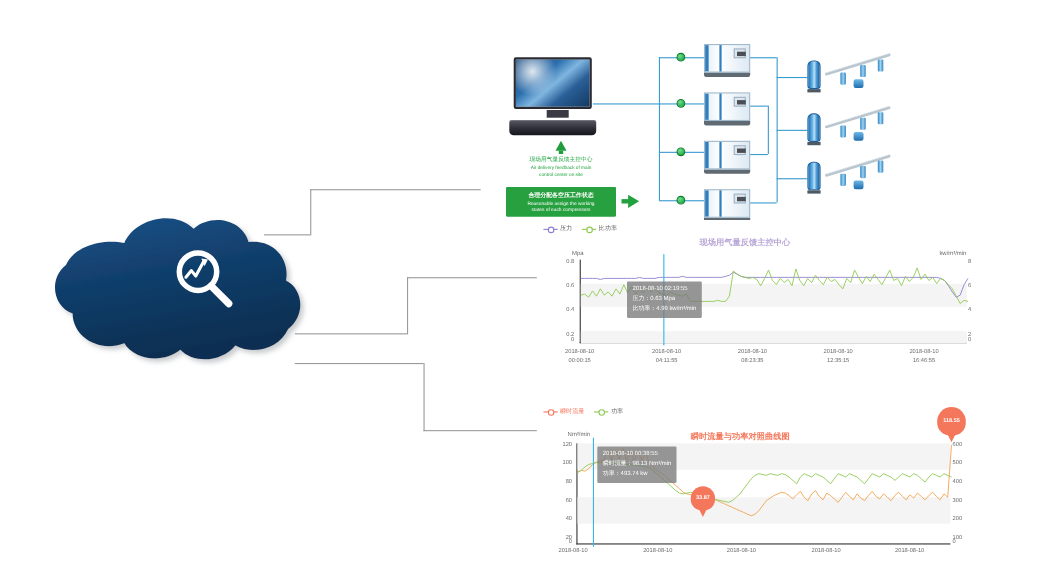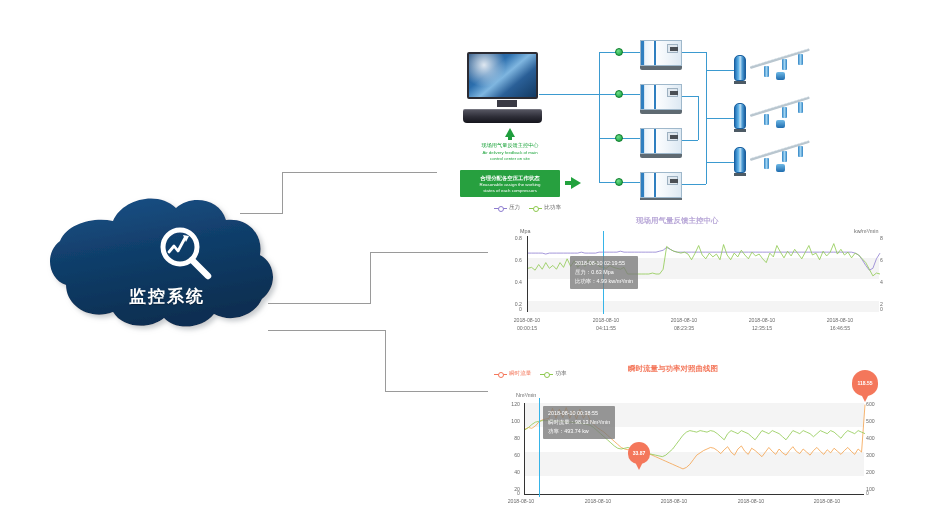--- a/index.html
+++ b/index.html
@@ -179,21 +179,20 @@
            C212,124 188,130 172,121 C160,136 134,138 122,125
            C106,138 80,134 71,119 C48,128 24,113 24,92
            C6,86 2,60 18,48 C26,30 52,24 71,28 Z"></path>
     </svg>
     <svg class="cloud-icon" viewBox="0 0 62 58">
       <circle cx="25" cy="22" r="17" fill="none" stroke="#ffffff" stroke-width="5"></circle>
       <line x1="37" y1="35" x2="53" y2="51" stroke="#ffffff" stroke-width="6.5" stroke-linecap="round"></line>
       <polyline points="14,27 19,21 23,26 30,13" fill="none" stroke="#ffffff" stroke-width="2.8" stroke-linejoin="round" stroke-linecap="round"></polyline>
       <polygon points="28,10 34,11 31,17" fill="#ffffff"></polygon>
     </svg>
-    <div class="cloud-label">监控系统</div>
   </div>
 
   <div class="conn" style="left:240px; top:172px; width:200px; height:42px;">
     <div class="h" style="left:0; top:41px; width:42px;"></div>
     <div class="v" style="left:42px; top:0px; height:42px;"></div>
     <div class="h" style="left:42px; top:0px; width:155px;"></div>
   </div>
 
   <div class="conn" style="left:268px; top:252px; width:230px; height:52px;">
     <div class="h" style="left:0; top:51px; width:102px;"></div>
@@ -390,21 +389,21 @@
       <div class="lg-item">
         <span class="lg-mark" style="color:#f4775b; background:#f4775b;"></span>
         <span style="color:#f4775b;">瞬时流量</span>
       </div>
       <div class="lg-item">
         <span class="lg-mark" style="color:#8ec94f; background:#8ec94f;"></span>
         <span>功率</span>
       </div>
     </div>
 
-    <div class="chart-title" style="left:140px; top:2px; color:#f4775b;text-align:center;">瞬时流量与功率对照曲线图</div>
+    <div class="chart-title" style="left:140px; top:30px; color:#f4775b;text-align:center;">瞬时流量与功率对照曲线图</div>
     <div class="axis-unit" style="left:28px; top:30px;">Nm³/min</div>
 
     <div class="ytick" style="left:16px; top:39px;">120</div>
     <div class="ytick" style="left:16px; top:56px;">100</div>
     <div class="ytick" style="left:16px; top:73px;">80</div>
     <div class="ytick" style="left:16px; top:90px;">60</div>
     <div class="ytick" style="left:16px; top:107px;">40</div>
     <div class="ytick" style="left:16px; top:124px;">20</div>
     <div class="ytick" style="left:16px; top:128px;">0</div>
 

